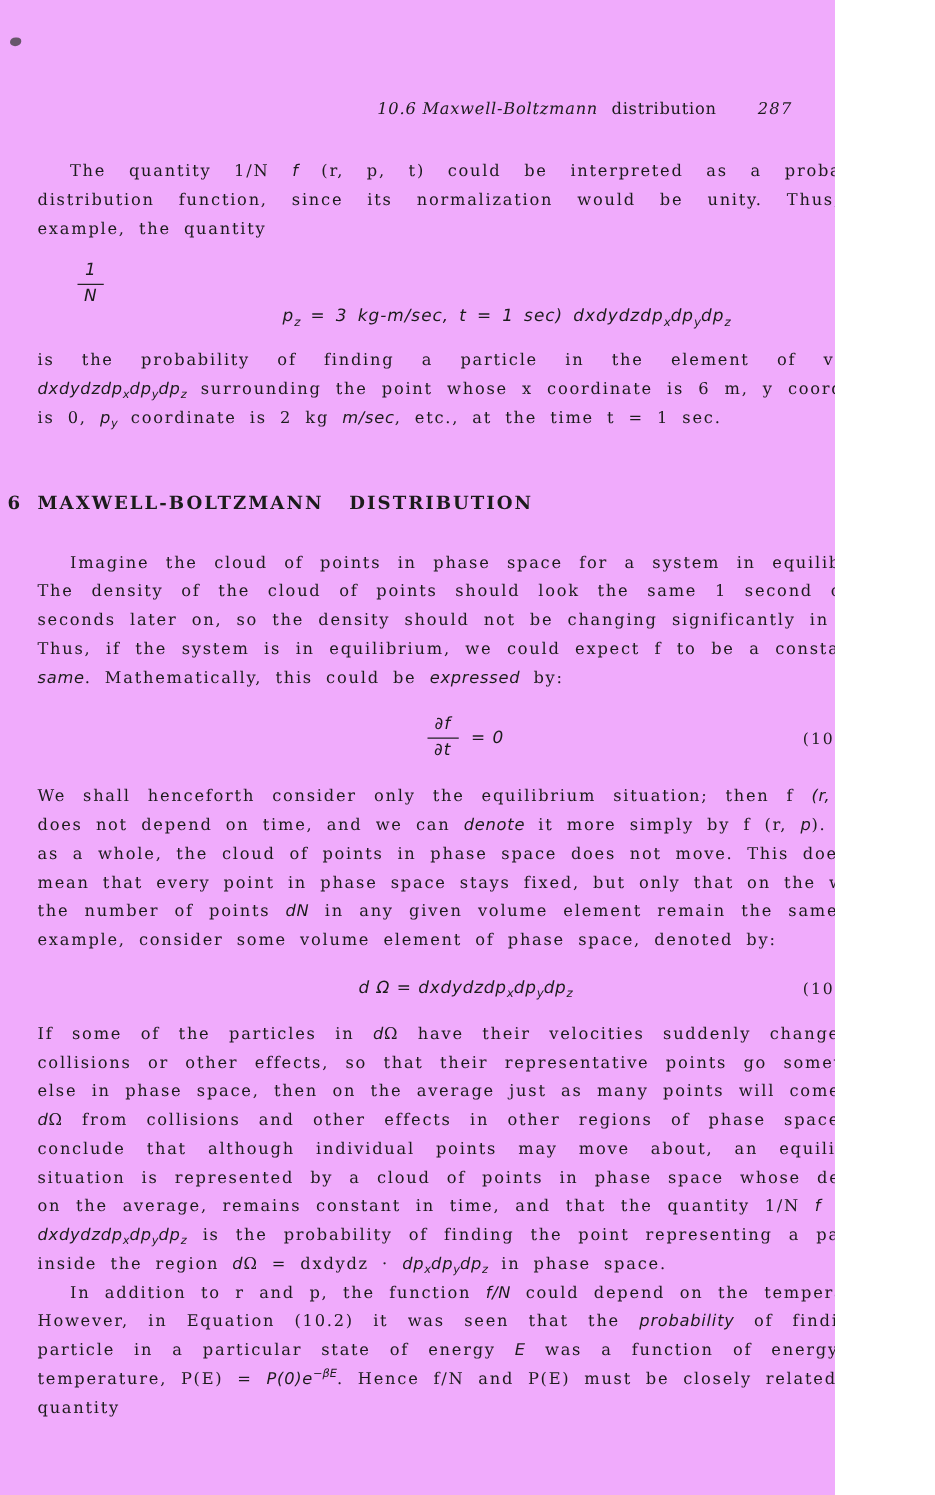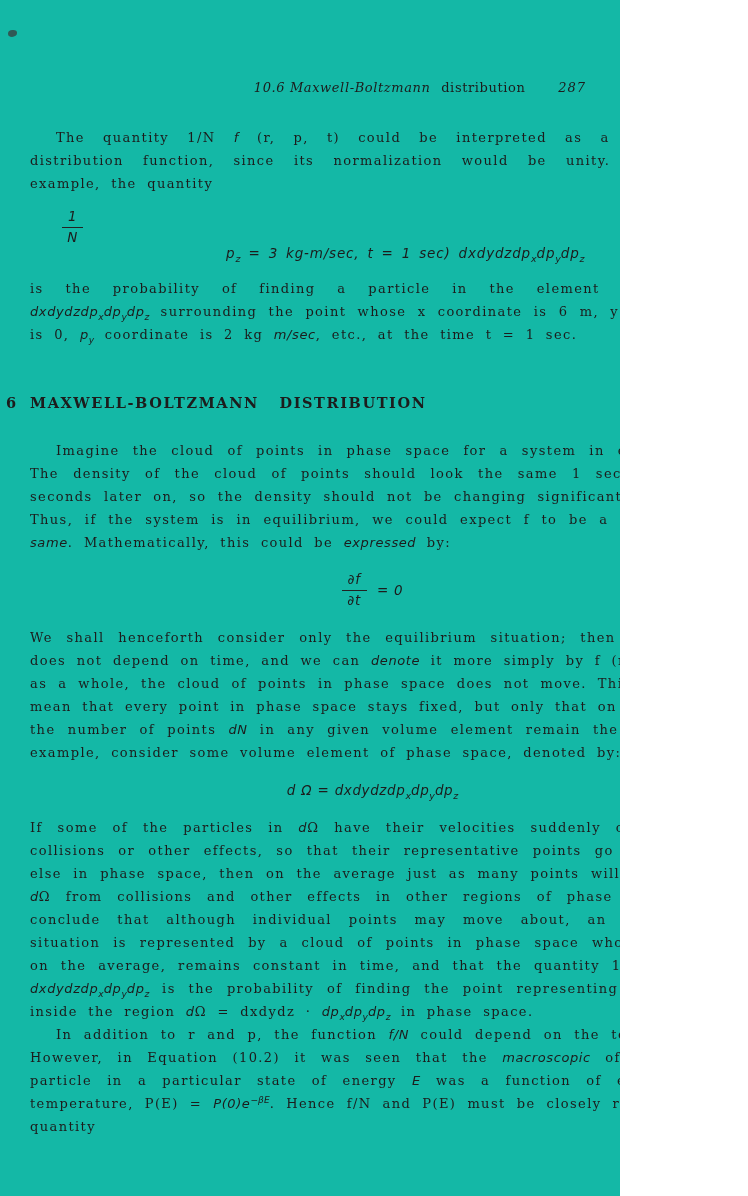--- a/index.html
+++ b/index.html
@@ -1,21 +1,21 @@
 <!DOCTYPE html>
 <html><head>
 <meta charset="utf-8">
 <style>
   * { box-sizing: border-box; }
   html, body { margin:0; padding:0; background:#ffffff; }
 
   .page {
     position:relative;
-    width:620px; height:1196px;
-    background:#14b8a6;
+    width:668px; height:1196px;
+    background:#f0abfc;
     color:#1c1c1c;
     overflow:hidden;
     font-family:"DejaVu Serif", serif;
   }
 
   .speck {
     position:absolute; left:8px; top:30px;
     width:9px; height:7px; background:#3a3a3a;
     border-radius:50% 40% 55% 45%; opacity:.75;
   }
@@ -145,16 +145,16 @@
 
     <p>We shall henceforth consider only the equilibrium situation; then f <i>(r, p, t)</i> does not depend on time, and we can <i>denote</i> it more simply by f (r, <i>p</i>). Thus, as a whole, the cloud of points in phase space does not move. This does not mean that every point in phase space stays fixed, but only that on the whole, the number of points <i>dN</i> in any given volume element remain the same. For example, consider some volume element of phase space, denoted by:</p>
 
     <div class="eq-row">
       <span class="eq-text">d Ω = <i>dxdydzdp<sub>x</sub>dp<sub>y</sub>dp<sub>z</sub></i></span>
       <span class="eq-label">(10.16)</span>
     </div>
 
     <p>If some of the particles in <i>d</i>Ω have their velocities suddenly changed by collisions or other effects, so that their representative points go somewhere else in phase space, then on the average just as many points will come into <i>d</i>Ω from collisions and other effects in other regions of phase space. We conclude that although individual points may move about, an equilibrium situation is represented by a cloud of points in phase space whose density, on the average, remains constant in time, and that the quantity 1/N <i>f</i> (r, p) <i>dxdydzdp<sub>x</sub>dp<sub>y</sub>dp<sub>z</sub></i> is the probability of finding the point representing a particle inside the region <i>d</i>Ω = dxdydz · <i>dp<sub>x</sub>dp<sub>y</sub>dp<sub>z</sub></i> in phase space.</p>
 
-    <p class="indent">In addition to r and p, the function <i>f/N</i> could depend on the temperature. However, in Equation (10.2) it was seen that the <i>macroscopic</i> of finding a particle in a particular state of energy <i>E</i> was a function of energy and temperature, P(E) = <i>P(0)e<sup>−βE</sup></i>. Hence f/N and P(E) must be closely related. The quantity</p>
+    <p class="indent">In addition to r and p, the function <i>f/N</i> could depend on the temperature. However, in Equation (10.2) it was seen that the <i>probability</i> of finding a particle in a particular state of energy <i>E</i> was a function of energy and temperature, P(E) = <i>P(0)e<sup>−βE</sup></i>. Hence f/N and P(E) must be closely related. The quantity</p>
 
   </div>
 </div>
 
 </body></html>

